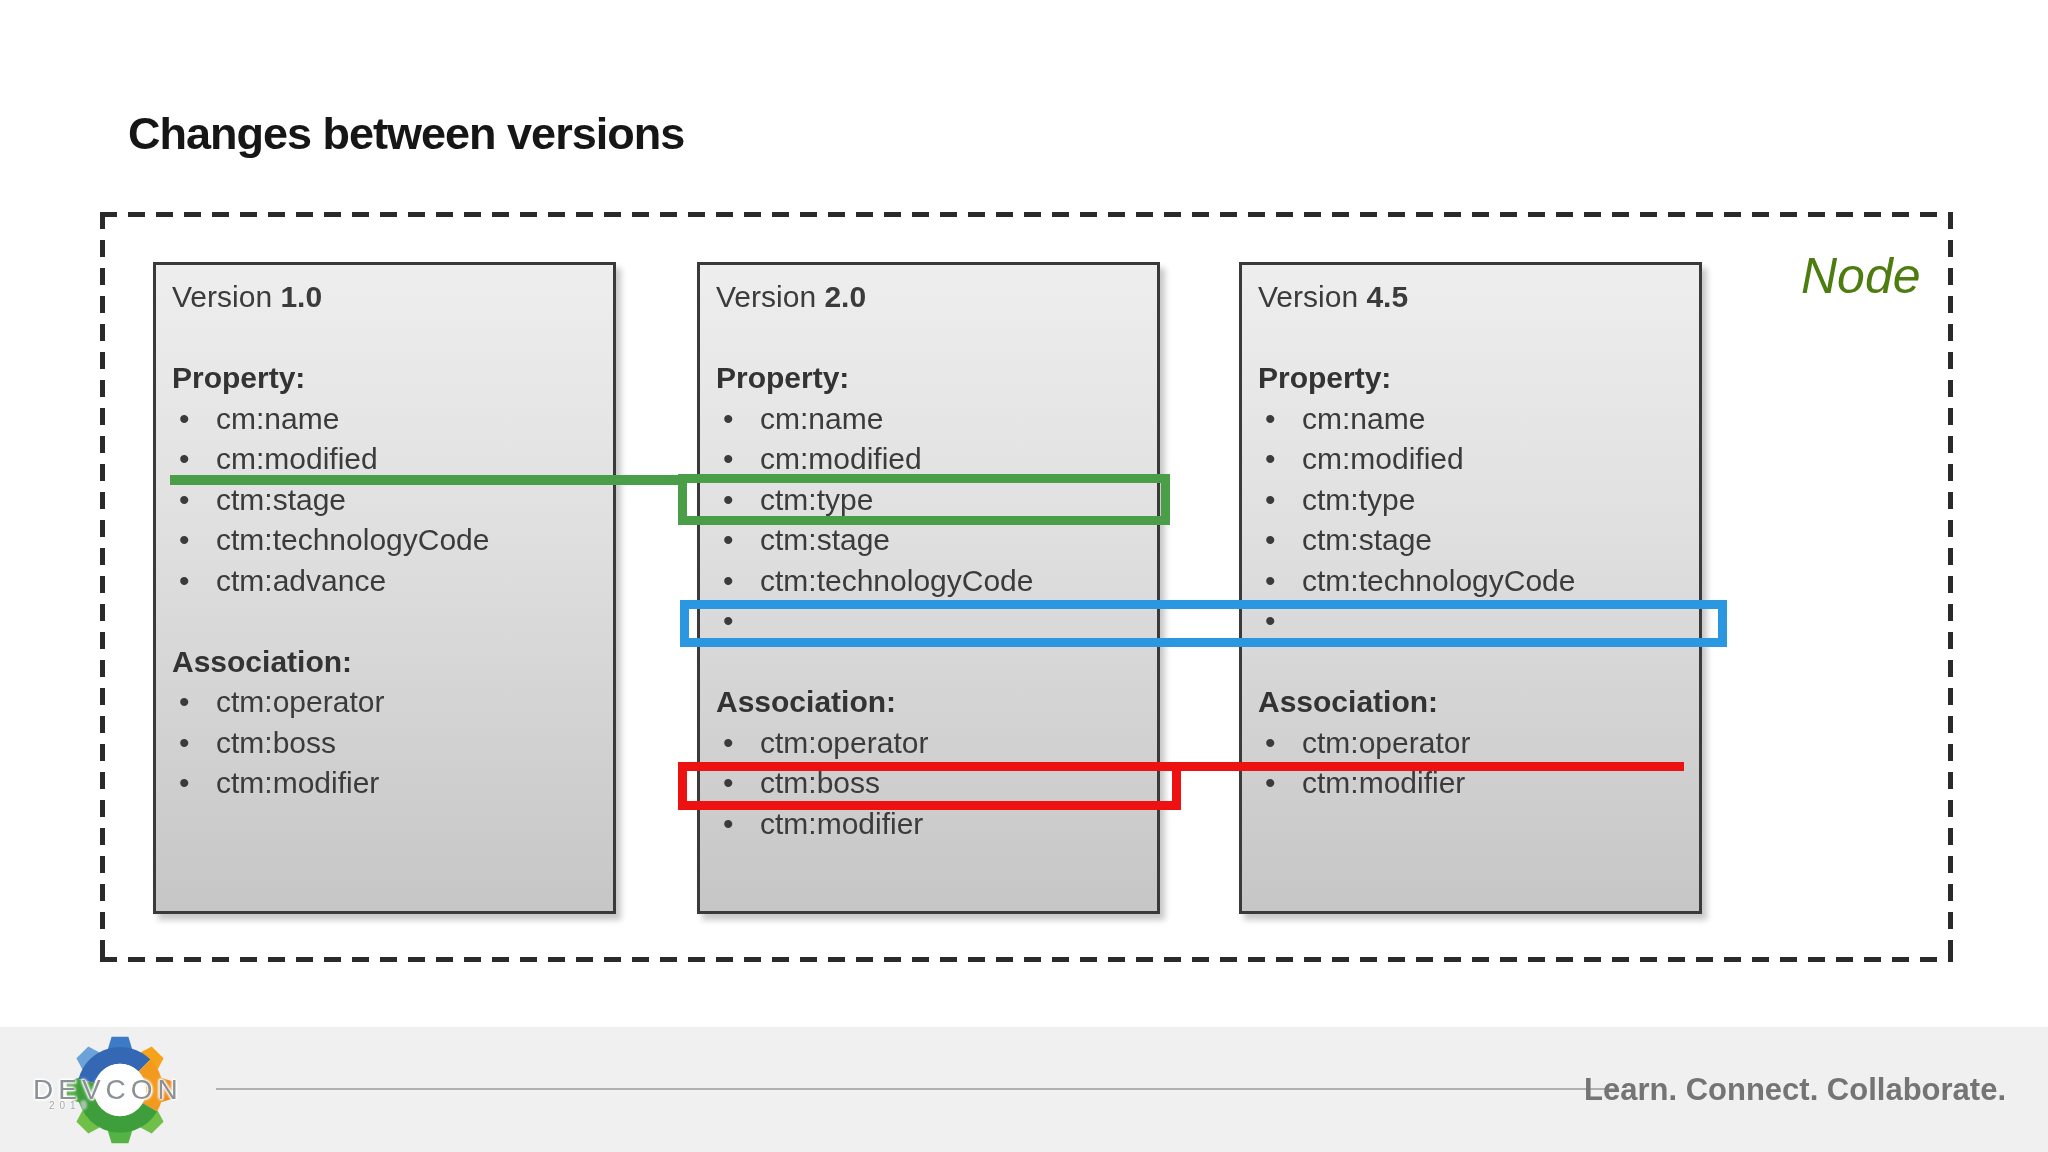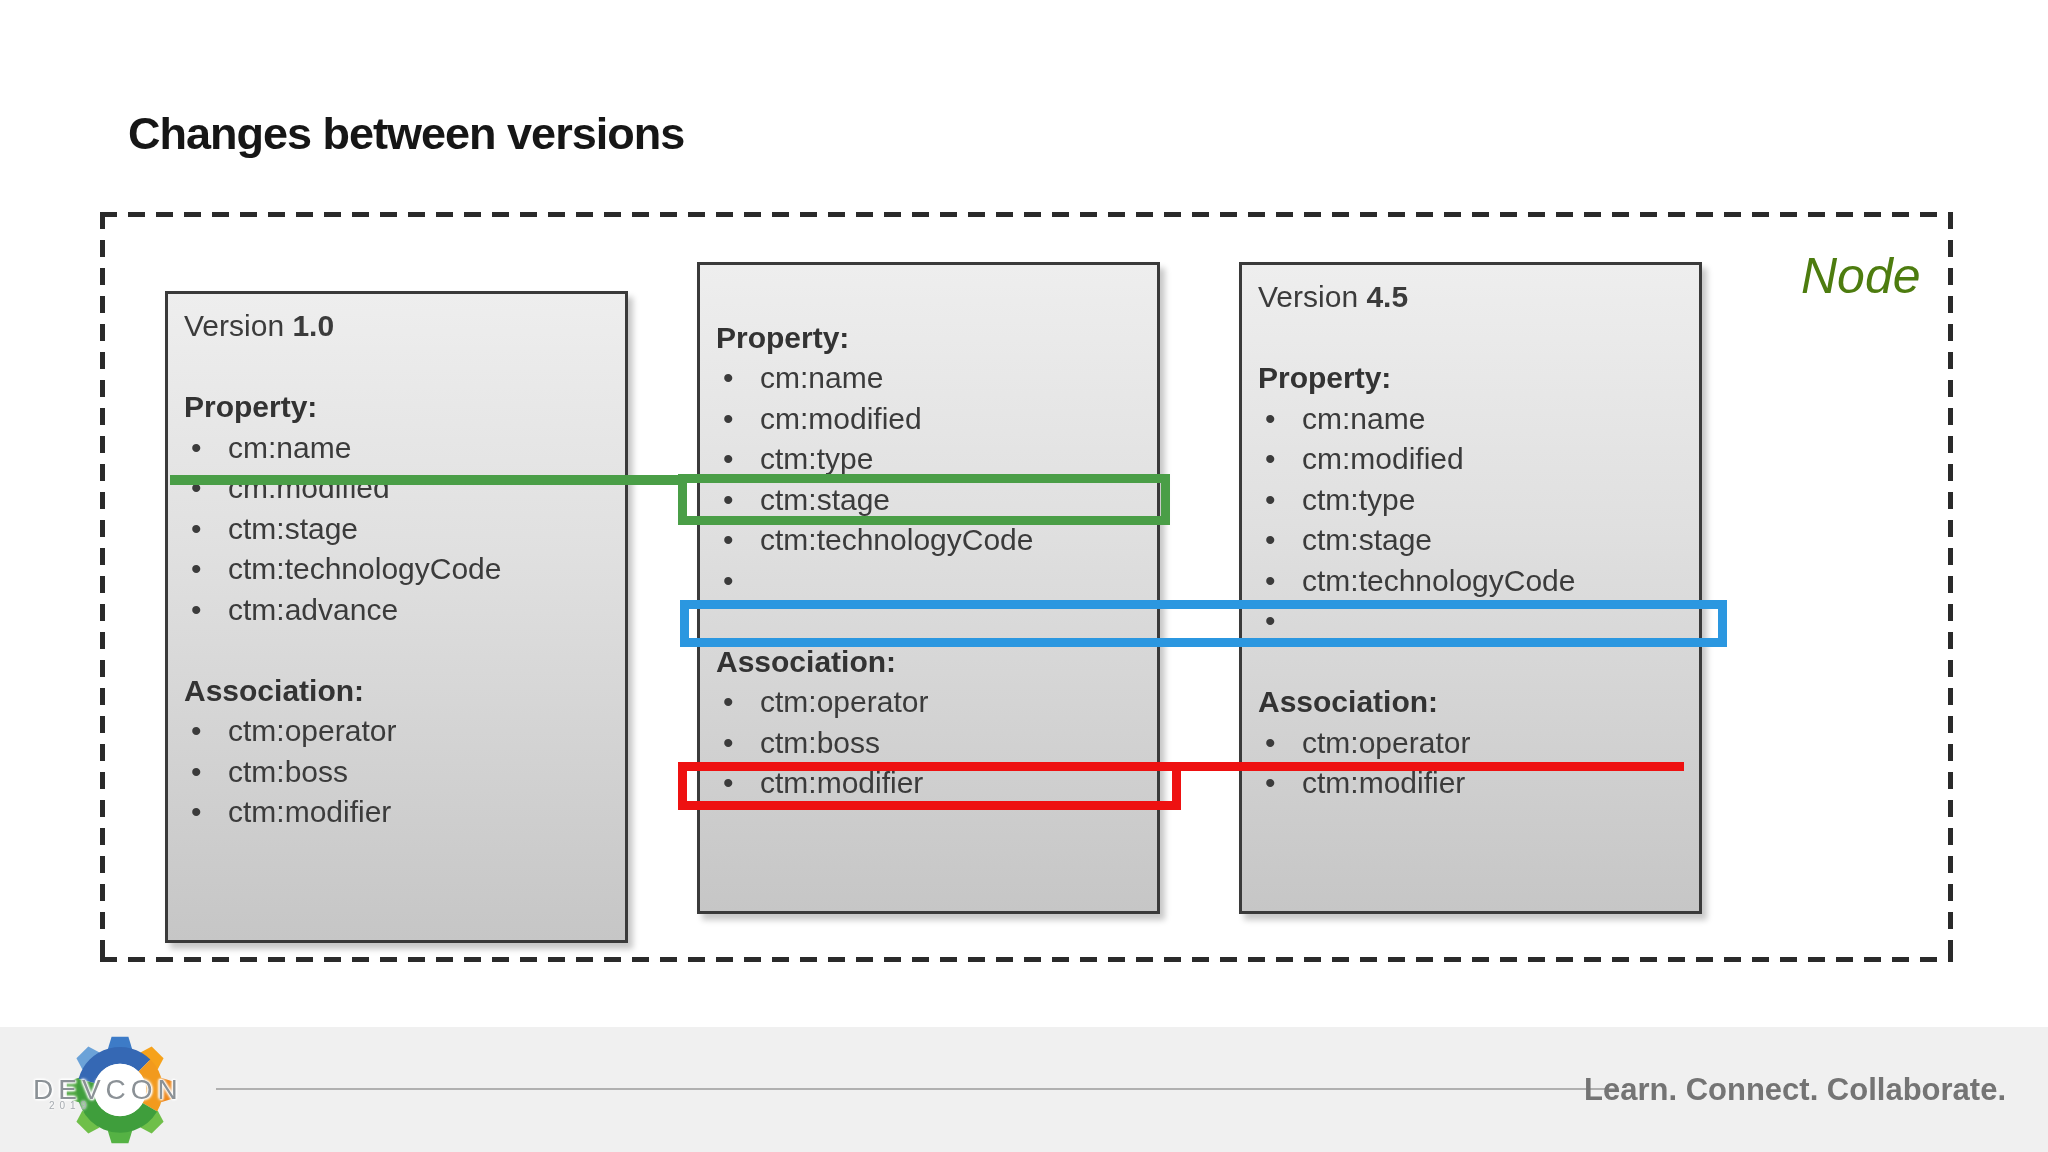--- a/index.html
+++ b/index.html
@@ -26,21 +26,21 @@
     left:1801px;top:248px;font-size:50px;font-style:italic;color:#4d7c0f;line-height:56px;
   }
   
   .vbox{
     position:absolute;top:262px;width:463px;height:652px;box-sizing:border-box;
     border:3px solid #3a3a3a;
     background:linear-gradient(180deg,#eeeeee 0%,#e0e0e0 40%,#c6c6c6 100%);
     box-shadow:5px 6px 6px rgba(0,0,0,0.22);
     padding:12px 10px 0 16px;
   }
-  #vbox-1{left:165px;margin-top:29px;}
+  #vbox-1{left:153px;}
   #vbox-2{left:697px;}
   #vbox-3{left:1239px;}
   .row{height:40.5px;line-height:40.5px;font-size:30px;color:#3b3b3b;white-space:nowrap;}
   .row.header{font-weight:bold;color:#333333;}
   .row.version .vnum{font-weight:bold;}
   .row.item{display:flex;}
   .row.item .bullet{width:37px;padding-left:7px;flex:0 0 auto;}
   .row.item i{font-style:italic;}
   
   .hl-rect{position:absolute;box-sizing:border-box;border-style:solid;background:transparent;z-index:5;}
@@ -115,20 +115,21 @@
         <span>ctm:boss</span>
       </div>
       <div class="row item">
         <span class="bullet">•</span>
         <span>ctm:modifier</span>
       </div>
     </div>
 </div>
 
 <div class="vbox" id="vbox-2">
+  <div class="row version"><span>Version</span>&nbsp;<span class="vnum">2.0</span></div>
   <div class="row"></div>
   <div class="row header">Property:</div>
   <div>
       <div class="row item">
         <span class="bullet">•</span>
         <span>cm:name</span>
       </div>
       <div class="row item">
         <span class="bullet">•</span>
         <span>cm:modified</span>

